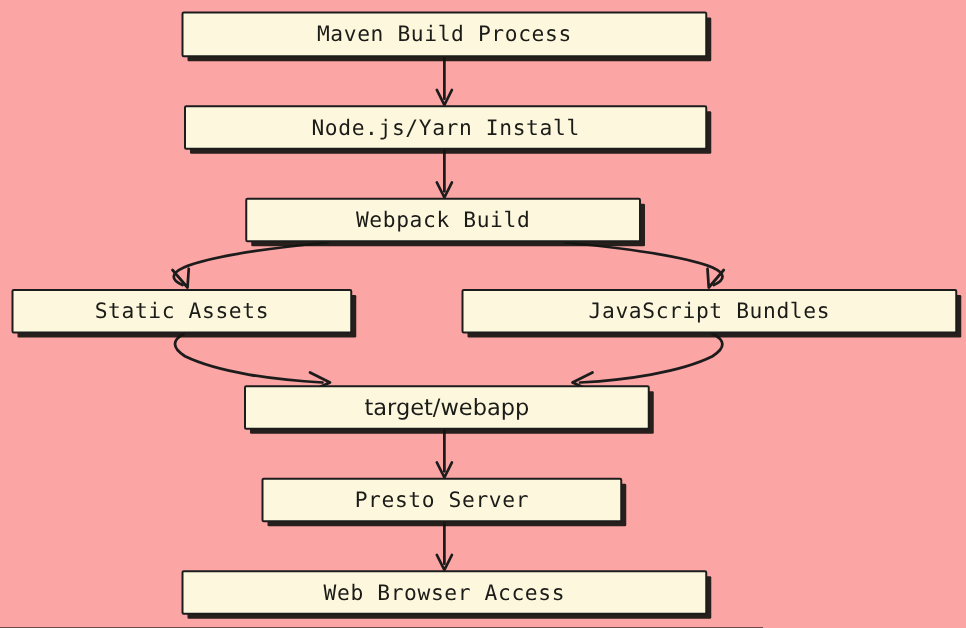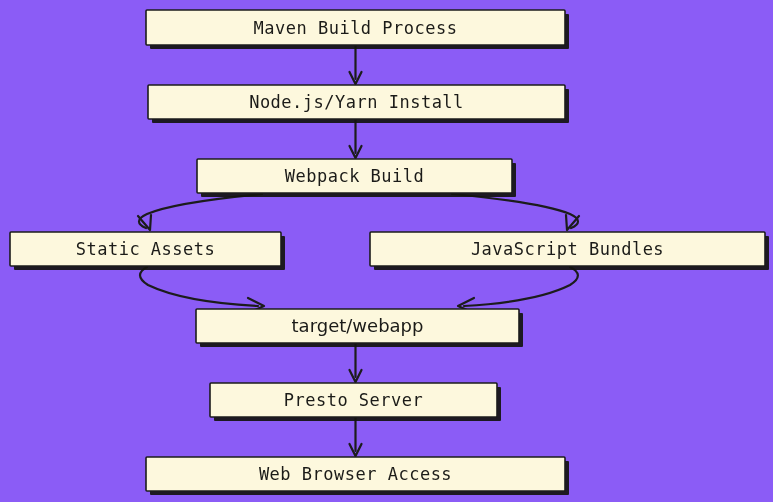--- a/index.html
+++ b/index.html
@@ -4,21 +4,21 @@
 <style>
   html, body {
     margin: 0;
     padding: 0;
     background: #000000;
   }
   #diagram-root {
     position: relative;
     width: 773px;
     height: 502px;
-    background: #8b5cf6;
+    background: #fca5a5;
     overflow: hidden;
     font-family: "DejaVu Sans Mono", monospace;
   }
   svg.flow {
     position: absolute;
     left: 0;
     top: 0;
     width: 773px;
     height: 502px;
     display: block;

